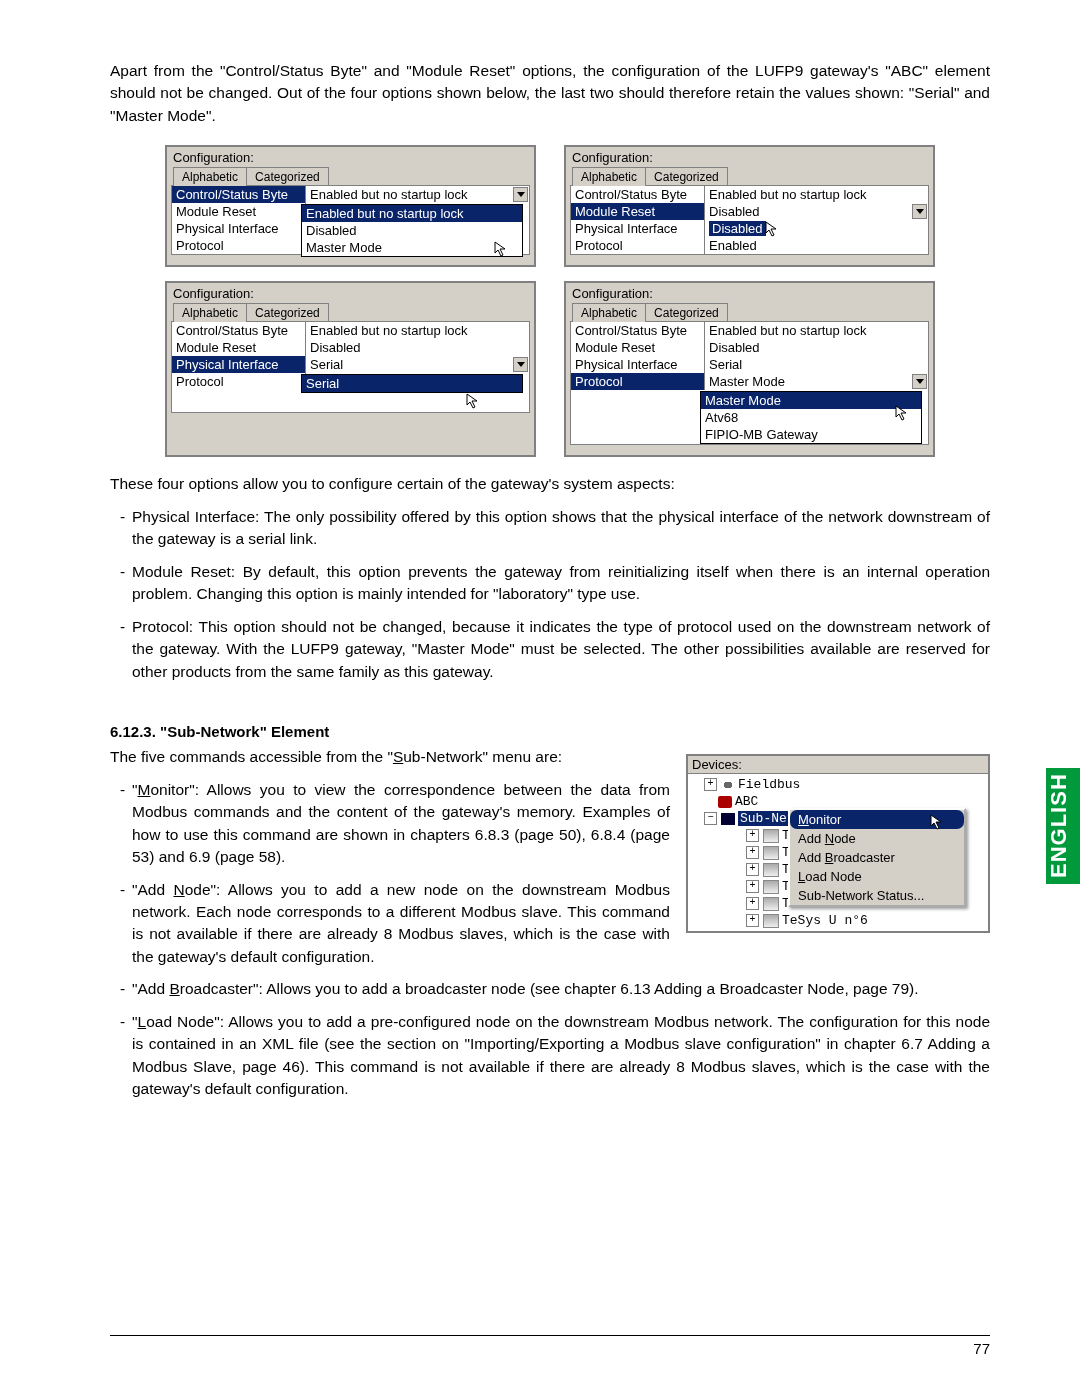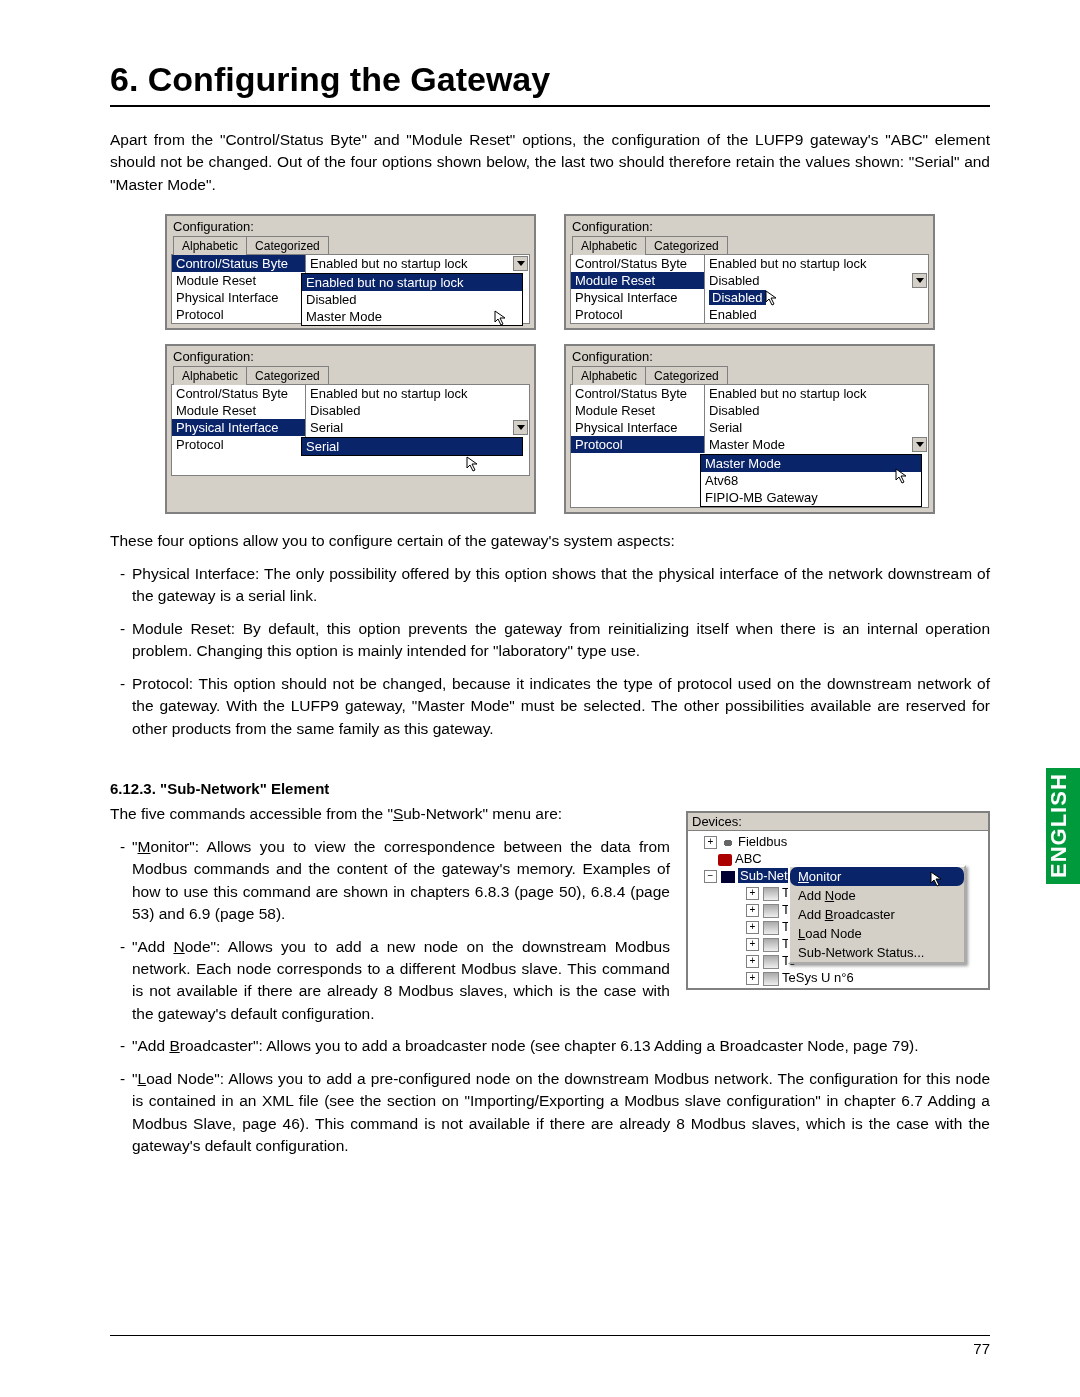--- a/index.html
+++ b/index.html
@@ -56,21 +56,21 @@
     position: relative;
     top: 1px;
     margin-right: -1px;
     font-size: 12px;
   }
   .tab.active {
     background: #d4d0c8;
     z-index: 2;
   }
   .propsheet {
-    margin: 0 4px 4px 4px;
+    margin: 0 4px 10px 4px;
     border: 1px solid #808080;
     background: #fff;
     border-top: 1px solid #808080;
   }
   table.ptab {
     border-collapse: collapse;
     width: 100%;
   }
   table.ptab td {
     font-size: 13px;
@@ -165,20 +165,21 @@
     padding: 1px 4px;
     border-bottom: 1px solid #808080;
   }
   .tree {
     padding: 2px 2px;
     line-height: 17px;
   }
   .node {
     white-space: nowrap;
     position: relative;
+    font-family: Liberation Mono, monospace;
   }
   .indent1 { padding-left: 14px; }
   .indent2 { padding-left: 28px; }
   .indent3 { padding-left: 56px; }
   .pm {
     display: inline-block;
     width: 11px;
     height: 11px;
     border: 1px solid #808080;
     font-size: 10px;
@@ -243,21 +244,20 @@
     font-size: 15px;
     text-align: right;
     padding-top: 4px;
   }
   .clear { clear: both; }
 </style>
 </head>
 <body>
 
 <div class="page">
-  <div class="heading">6. Configuring the Gateway</div>
 
   <p class="para">Apart from the "Control/Status Byte" and "Module Reset" options, the configuration of the LUFP9 gateway's "ABC" element should not be changed. Out of the four options shown below, the last two should therefore retain the values shown: "Serial" and "Master Mode".</p>
 
   <div class="shots">
 
     <div class="win">
       <div class="cfg-label">Configuration:</div>
       <div class="tabstrip">
         <span class="tab active">Alphabetic</span><span class="tab">Categorized</span>
       </div>

